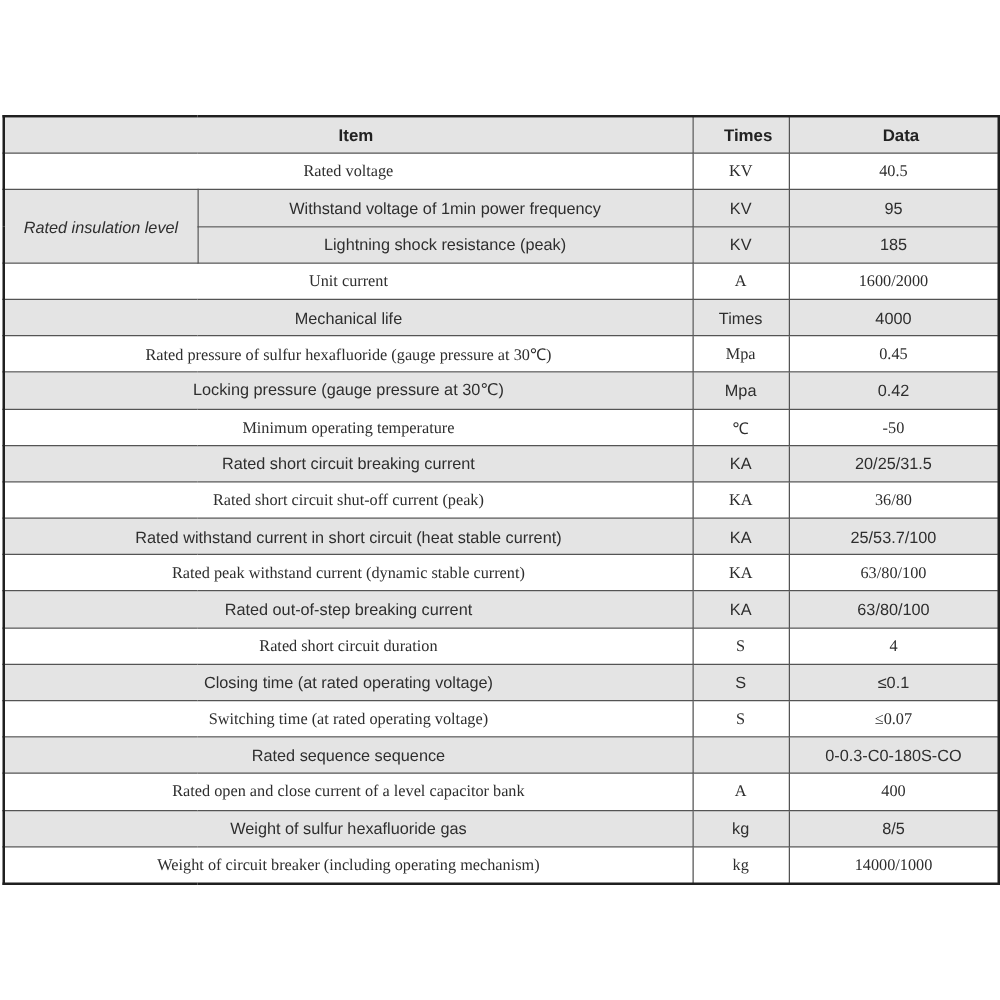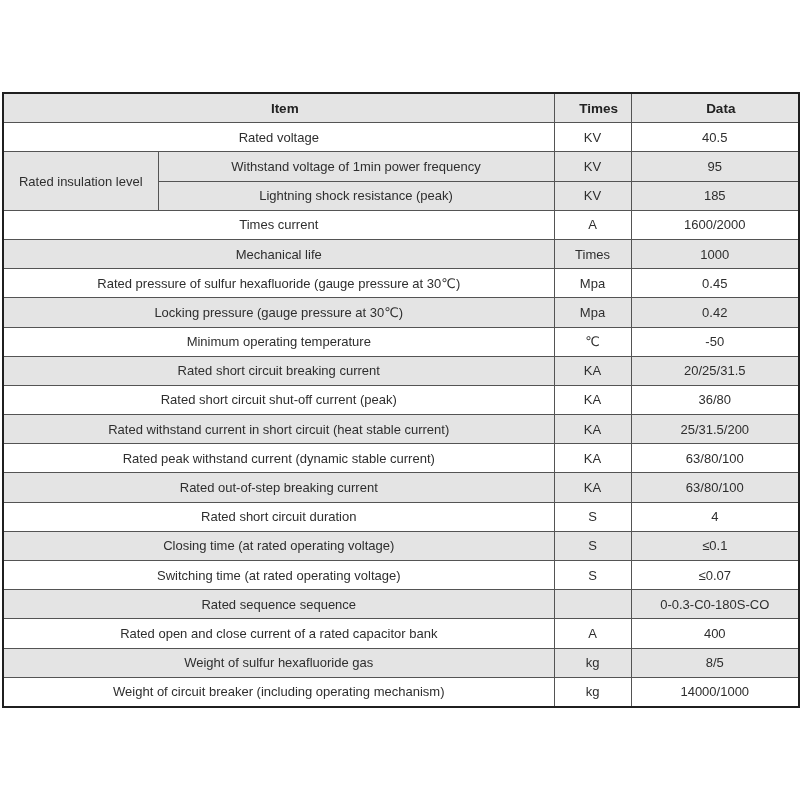--- a/index.html
+++ b/index.html
@@ -38,20 +38,21 @@
     font-weight: bold;
     font-size: 13.5px;
     color: #222222;
     padding-left: 16px;
   }
   tr.gray td, tr.gray th {
     background: #e4e4e4;
   }
   tr.white td {
     background: #ffffff;
+    font-family: Liberation Serif, serif;
   }
 </style>
 </head>
 <body>
 
 <div class="spec-table-wrap">
   <table class="spec">
     <colgroup>
       <col style="width:155px">
       <col style="width:396px">
@@ -66,41 +67,41 @@
       <th>Data</th>
     </tr>
 
     <tr class="white">
       <td colspan="2">Rated voltage</td>
       <td>KV</td>
       <td>40.5</td>
     </tr>
 
     <tr class="gray">
-      <td rowspan="2" style="white-space:normal;">Rated insulation level</td>
+      <td rowspan="2" style="white-space:normal;font-style:italic;">Rated insulation level</td>
       <td>Withstand voltage of 1min power frequency</td>
       <td>KV</td>
       <td>95</td>
     </tr>
     <tr class="gray">
       <td>Lightning shock resistance (peak)</td>
       <td>KV</td>
       <td>185</td>
     </tr>
 
     <tr class="white">
-      <td colspan="2">Times current</td>
+      <td colspan="2">Unit current</td>
       <td>A</td>
       <td>1600/2000</td>
     </tr>
 
     <tr class="gray">
       <td colspan="2">Mechanical life</td>
       <td>Times</td>
-      <td>1000</td>
+      <td>4000</td>
     </tr>
 
     <tr class="white">
       <td colspan="2">Rated pressure of sulfur hexafluoride (gauge pressure at 30℃)</td>
       <td>Mpa</td>
       <td>0.45</td>
     </tr>
 
     <tr class="gray">
       <td colspan="2">Locking pressure (gauge pressure at 30℃)</td>
@@ -122,21 +123,21 @@
 
     <tr class="white">
       <td colspan="2">Rated short circuit shut-off current (peak)</td>
       <td>KA</td>
       <td>36/80</td>
     </tr>
 
     <tr class="gray">
       <td colspan="2">Rated withstand current in short circuit (heat stable current)</td>
       <td>KA</td>
-      <td>25/31.5/200</td>
+      <td>25/53.7/100</td>
     </tr>
 
     <tr class="white">
       <td colspan="2">Rated peak withstand current (dynamic stable current)</td>
       <td>KA</td>
       <td>63/80/100</td>
     </tr>
 
     <tr class="gray">
       <td colspan="2">Rated out-of-step breaking current</td>
@@ -162,21 +163,21 @@
       <td>≤0.07</td>
     </tr>
 
     <tr class="gray">
       <td colspan="2">Rated sequence sequence</td>
       <td></td>
       <td>0-0.3-C0-180S-CO</td>
     </tr>
 
     <tr class="white">
-      <td colspan="2">Rated open and close current of a rated capacitor bank</td>
+      <td colspan="2">Rated open and close current of a level capacitor bank</td>
       <td>A</td>
       <td>400</td>
     </tr>
 
     <tr class="gray">
       <td colspan="2">Weight of sulfur hexafluoride gas</td>
       <td>kg</td>
       <td>8/5</td>
     </tr>
 

